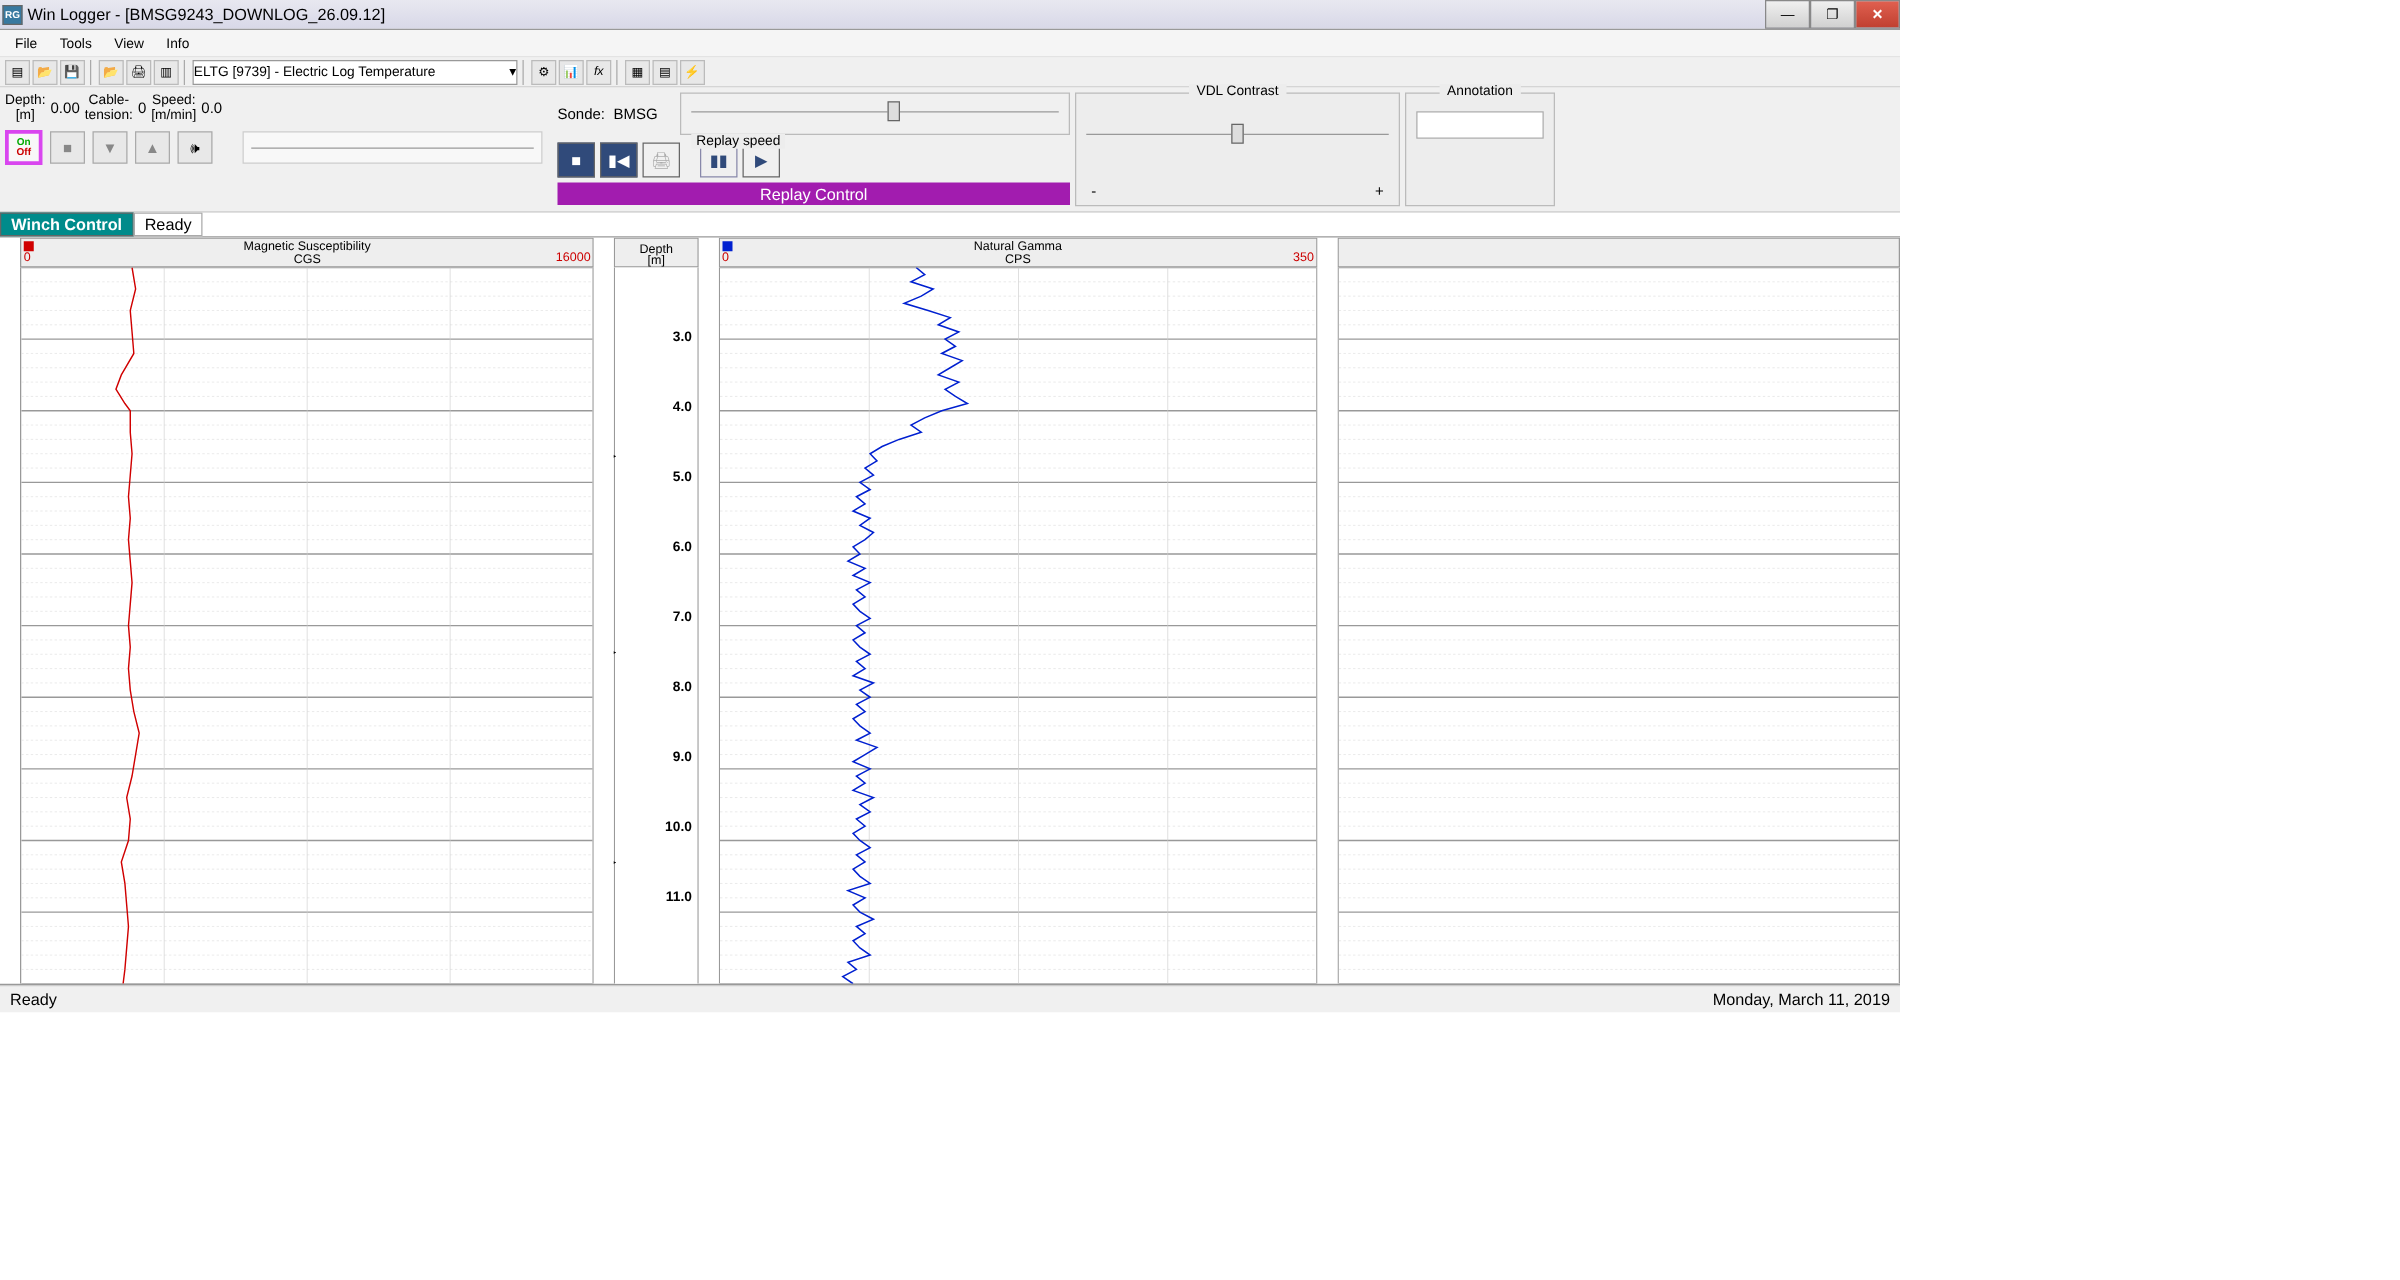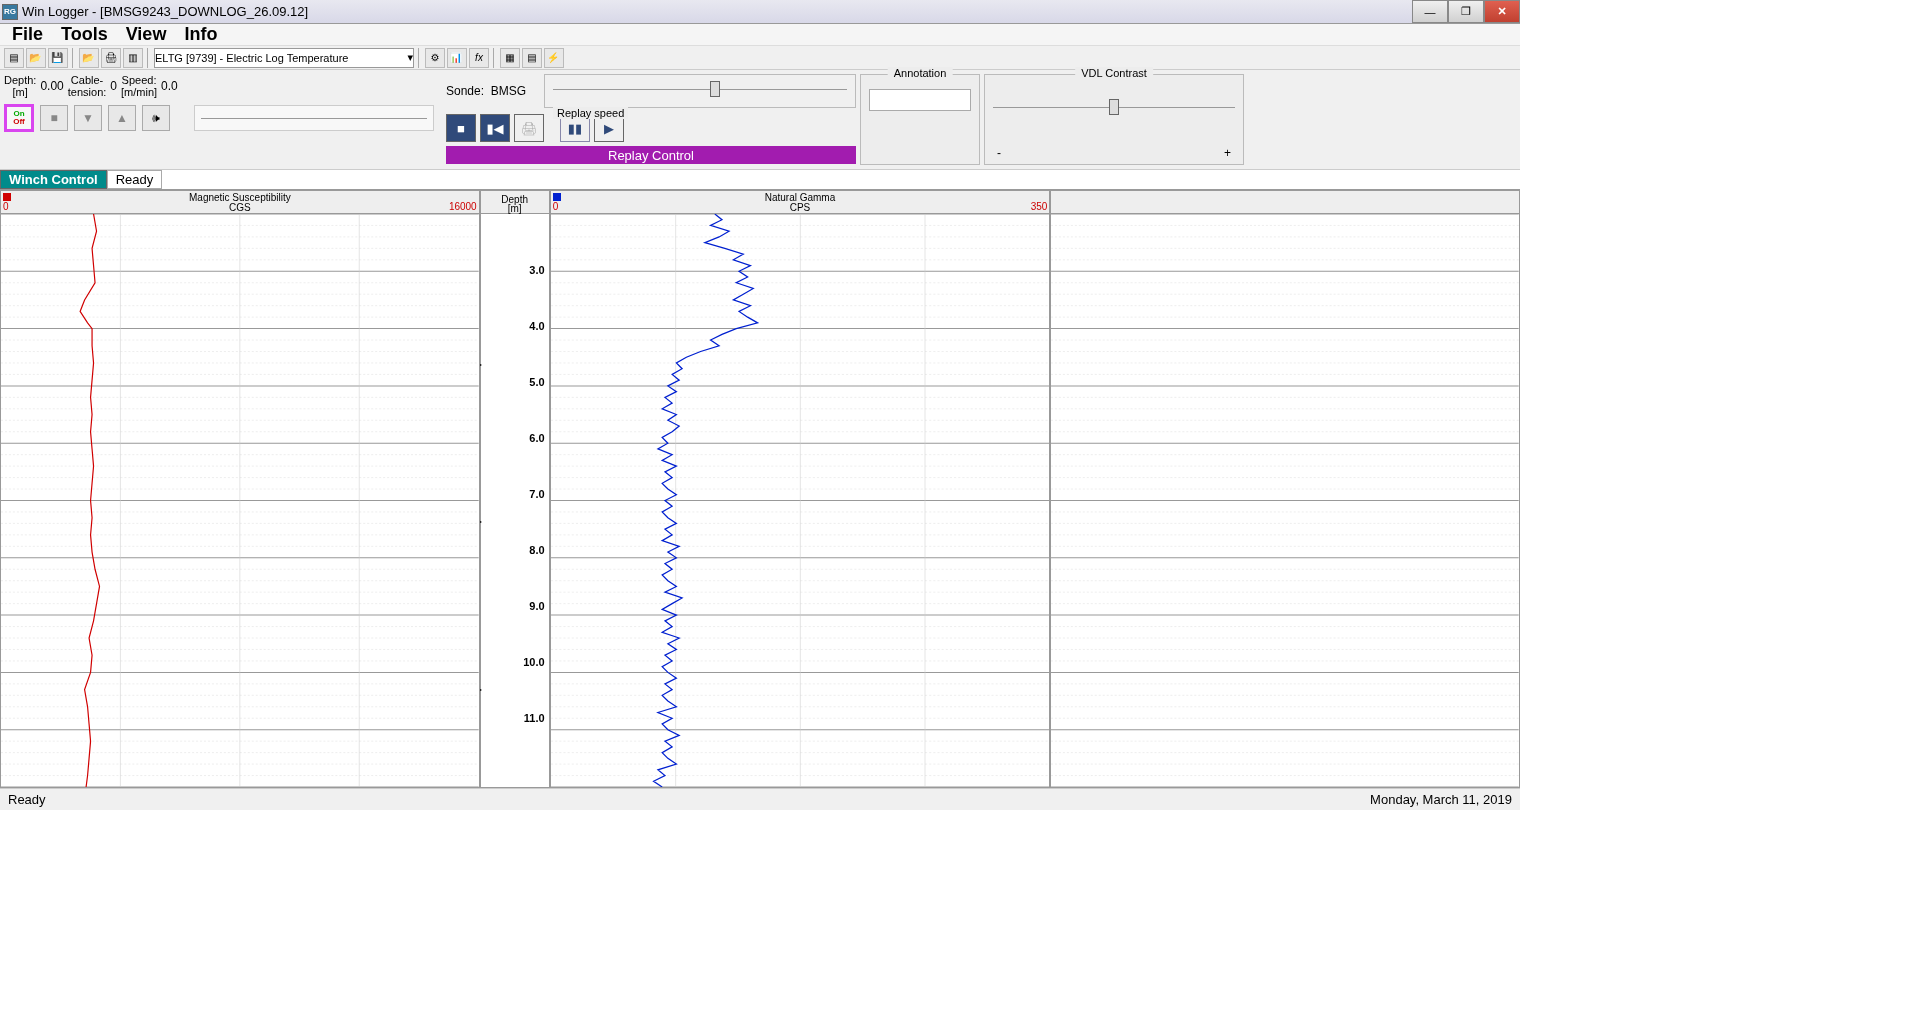--- a/index.html
+++ b/index.html
@@ -7,21 +7,21 @@
 
 
 .titlebar { height: 24px; background: linear-gradient(#e8e8f0, #d8d8e8); border-bottom: 1px solid #999; display: flex; align-items: center; padding: 0 2px; gap: 4px; position: relative; }
 .titlebar .app-icon { width: 16px; height: 16px; background: #3879a0; border: 1px solid #666; font-size: 8px; color:#fff; display: flex; align-items: center; justify-content: center; font-weight: bold; }
 .titlebar .title { font-size: 13px; color: #000; }
 .winbtns { position:absolute; right:0; top:0; display:flex; height:100%;}
 .winbtn { width:36px;height:100%; display:flex;align-items:center;justify-content:center;border:1px solid #888;background:linear-gradient(#f0f0f0,#d0d0d0); font-size:11px;}
 .winbtn.close { background:linear-gradient(#e06050,#c04030);color:#fff;font-weight:bold;}
 
 
-.menubar { height: 22px; background: #f5f5f5; display: flex; align-items: center; padding: 0 4px; gap: 2px; font-size: 18px; border-bottom:1px solid #ddd;font-weight:bold;}
+.menubar { height: 22px; background: #f5f5f5; display: flex; align-items: center; padding: 0 4px; gap: 2px; font-size: 11px; border-bottom:1px solid #ddd;}
 .menubar .mitem { padding: 2px 8px; cursor:default;}
 
 
 .toolbar { height: 24px; background: #f0f0f0; border-bottom: 1px solid #ccc; display: flex; align-items: center; gap: 2px; padding: 0 4px;}
 .tbtn { width:20px;height:20px;border:1px solid #bbb;background:#e8e8e8;display:flex;align-items:center;justify-content:center;font-size:10px;cursor:pointer;}
 .tsep { width:3px;height:20px;border-left:1px solid #aaa;margin:0 2px;}
 .tcombo { height:20px;border:1px solid #999;background:#fff;font-size:11px;padding:0 0;min-width:260px;display:flex;align-items:center;justify-content:space-between;}
 
 
 .panels { height: 100px; display: flex; padding: 4px; gap: 4px; background: #f0f0f0; border-bottom:1px solid #ccc;}
@@ -58,21 +58,21 @@
 .annot-pane{flex:0 0 120px;}
 .annot-pane input{width:100%;height:22px;border:1px solid #aaa;margin-top:8px;background:#fff;}
 
 
 .statusrow { height:20px;display:flex;align-items:stretch;font-size:13px;border-bottom:1px solid #999;}
 .statusrow .wc{background:#008b8b;color:#fff;padding:0 8px;display:flex;align-items:center;font-weight:bold;border:1px solid #666;}
 .statusrow .ready{padding:0 8px;display:flex;align-items:center;border:1px solid #aaa;background:#fff;flex:0 0 auto;}
 
 
 .logarea{flex:1;display:flex;position:relative;overflow:hidden;border-bottom:1px solid #999;}
-.track{position:relative;overflow:hidden;}
+.track{position:relative;overflow:hidden;margin-left:16px;}
 .track .thead{height:24px;background:#eee;border:1px solid #999;position:relative;font-size:10px;}
 .track .thead .tname{position:absolute;left:0;right:0;top:1px;text-align:center;font-size:10px;}
 .track .thead .tunit{position:absolute;left:0;right:0;top:11px;text-align:center;font-size:10px;}
 .track .thead .tmin{position:absolute;left:2px;bottom:1px;color:#c00;font-size:10px;}
 .track .thead .tmax{position:absolute;right:2px;bottom:1px;color:#c00;font-size:10px;}
 .track .thead .cbox{position:absolute;left:2px;top:2px;width:8px;height:8px;}
 .track .tbody{position:absolute;top:24px;bottom:0;left:0;right:0;border-left:1px solid #999;border-right:1px solid #999;}
 .depthcol{width:70px;}
 .depthcol .thead .tname{top:3px;}
 .depthcol .thead .tunit{top:12px;}
@@ -174,36 +174,36 @@
       <div class="pbtn dark">▮◀</div>
       <div class="pbtn" style="color:#aaa;">🖨</div>
       <div style="width:8px;"></div>
       <div class="pbtn" style="border:1px solid #88a;color:#304a7a;">▮▮</div>
       <div class="pbtn" style="color:#304a7a;">▶</div>
       <div style="flex:1;"></div>
     </div>
     <div class="replay-bar">Replay Control</div>
   </div>
 
-  <div class="groupbox annot-pane">
-    <div class="glegend">Annotation</div>
-    <input type="text" value="" style="">
-  </div>
-
   <div class="groupbox vdl-pane">
     <div class="glegend">VDL Contrast</div>
     <div class="sliderwrap">
       <div class="hslider" style="margin-top:18px;">
           <div class="thumb" id="vdl-thumb" style="left: 50%;"></div>
         </div>
     </div>
     <div class="pmrow">
         <span>-</span>
         <span>+</span>
       </div>
+  </div>
+
+  <div class="groupbox annot-pane">
+    <div class="glegend">Annotation</div>
+    <input type="text" value="" style="">
   </div>
 </div>
 
 <div class="statusrow">
   <div class="wc">Winch Control</div>
   <div class="ready">Ready</div>
 </div>
 
 <div class="logarea" id="logarea">
     <div class="track" style="width: 480px;">

